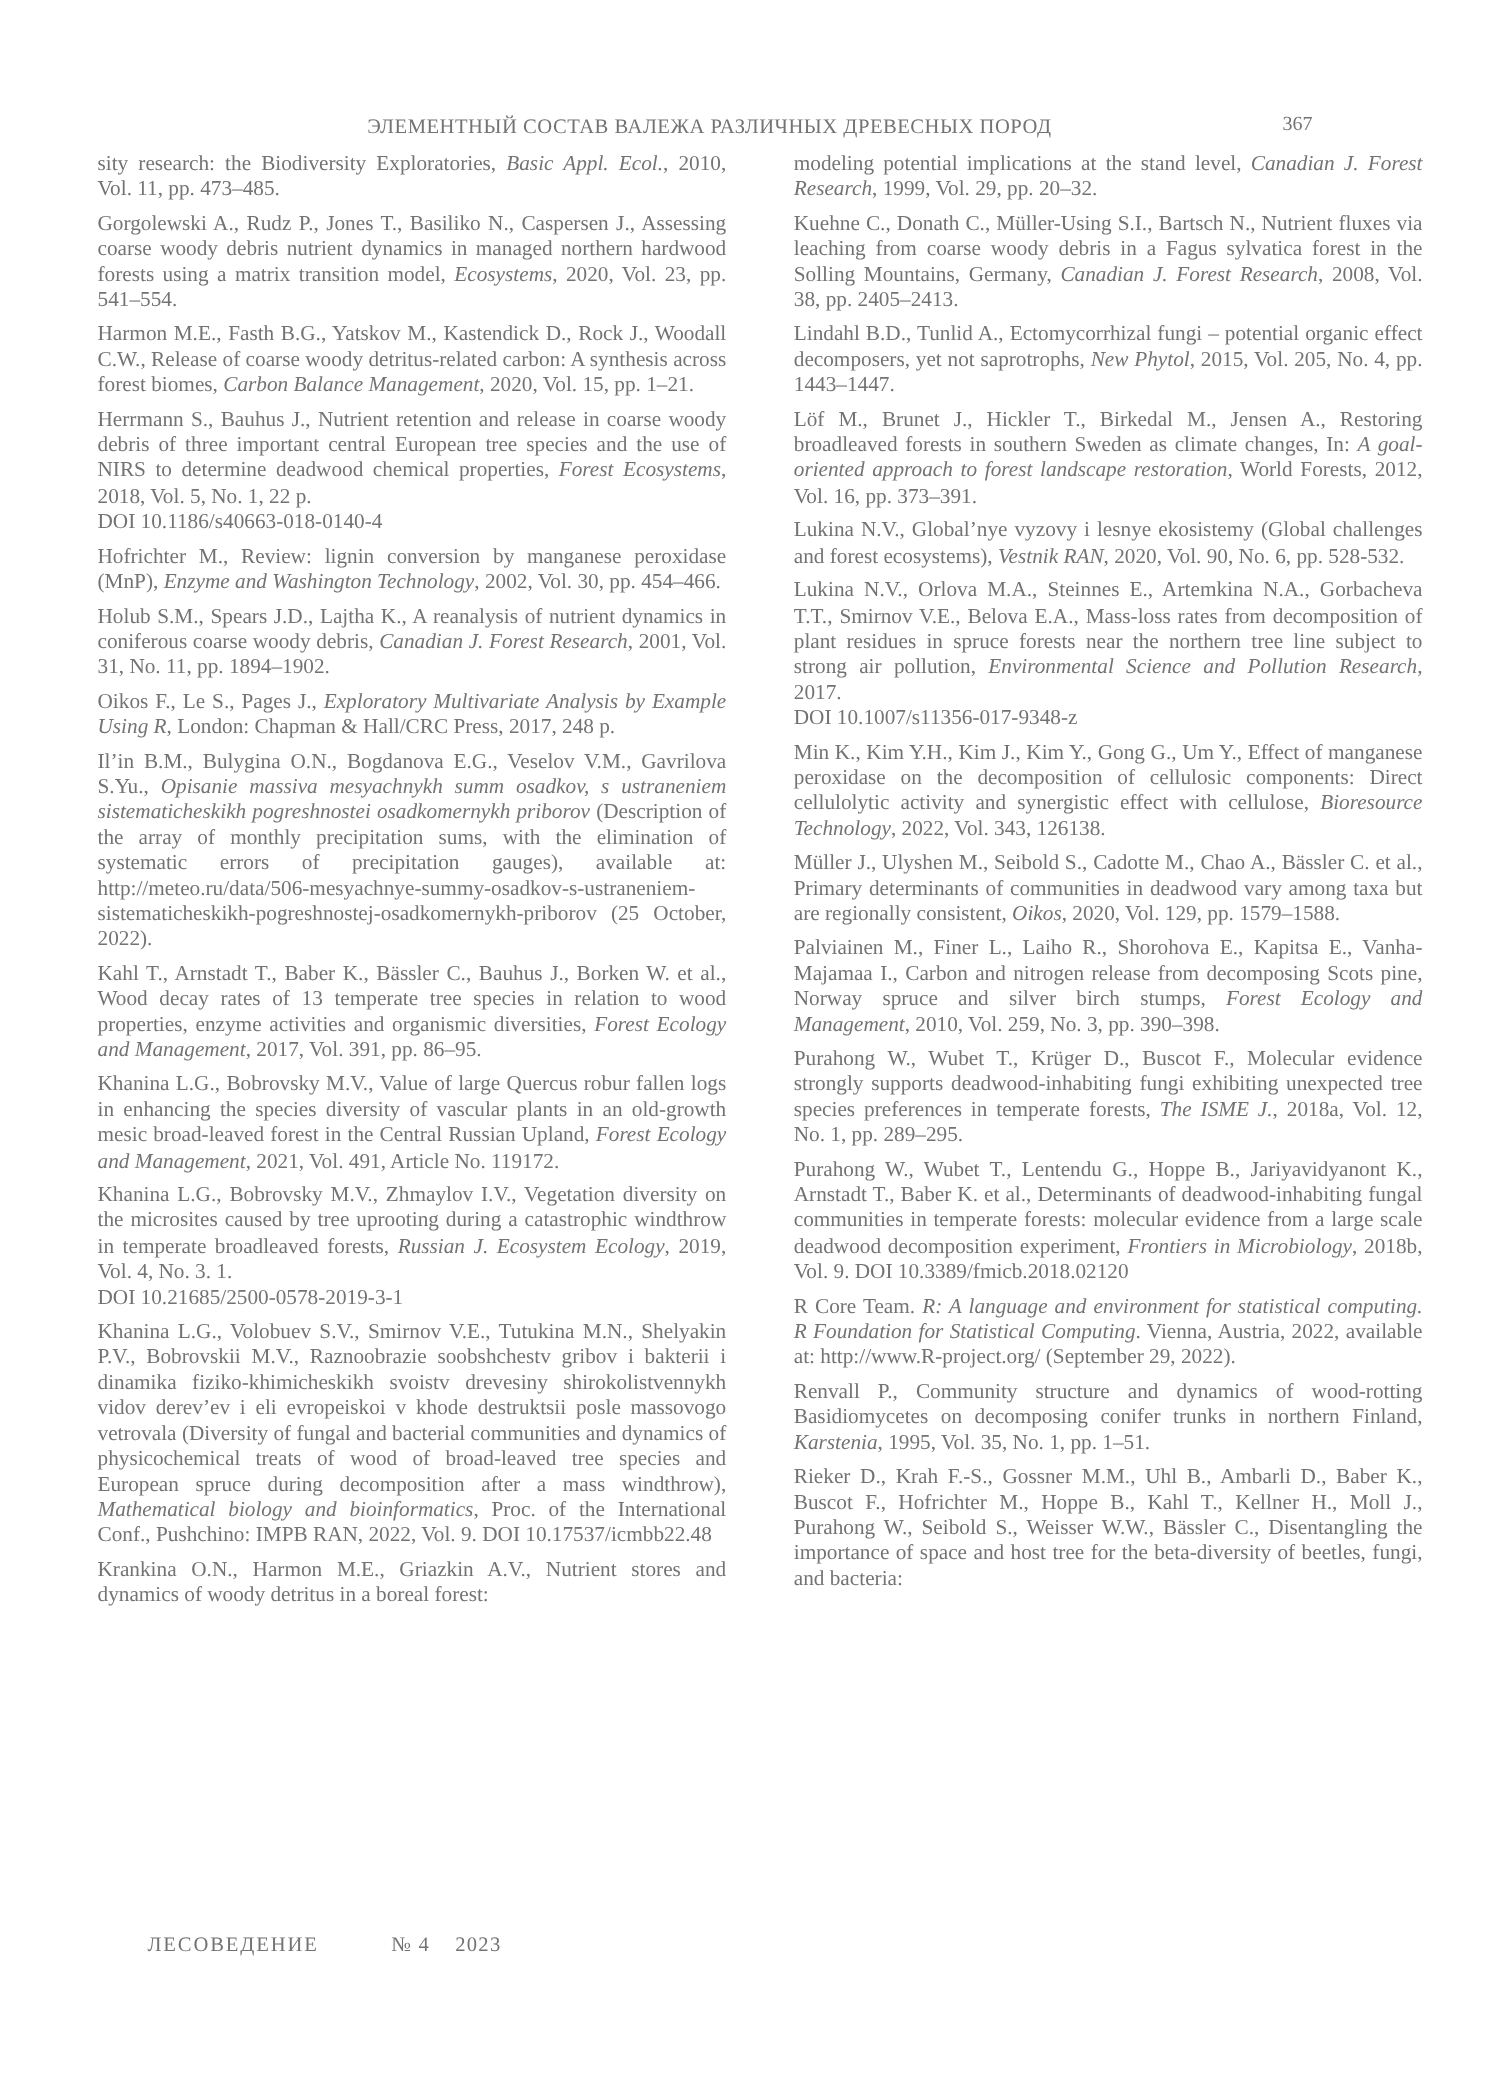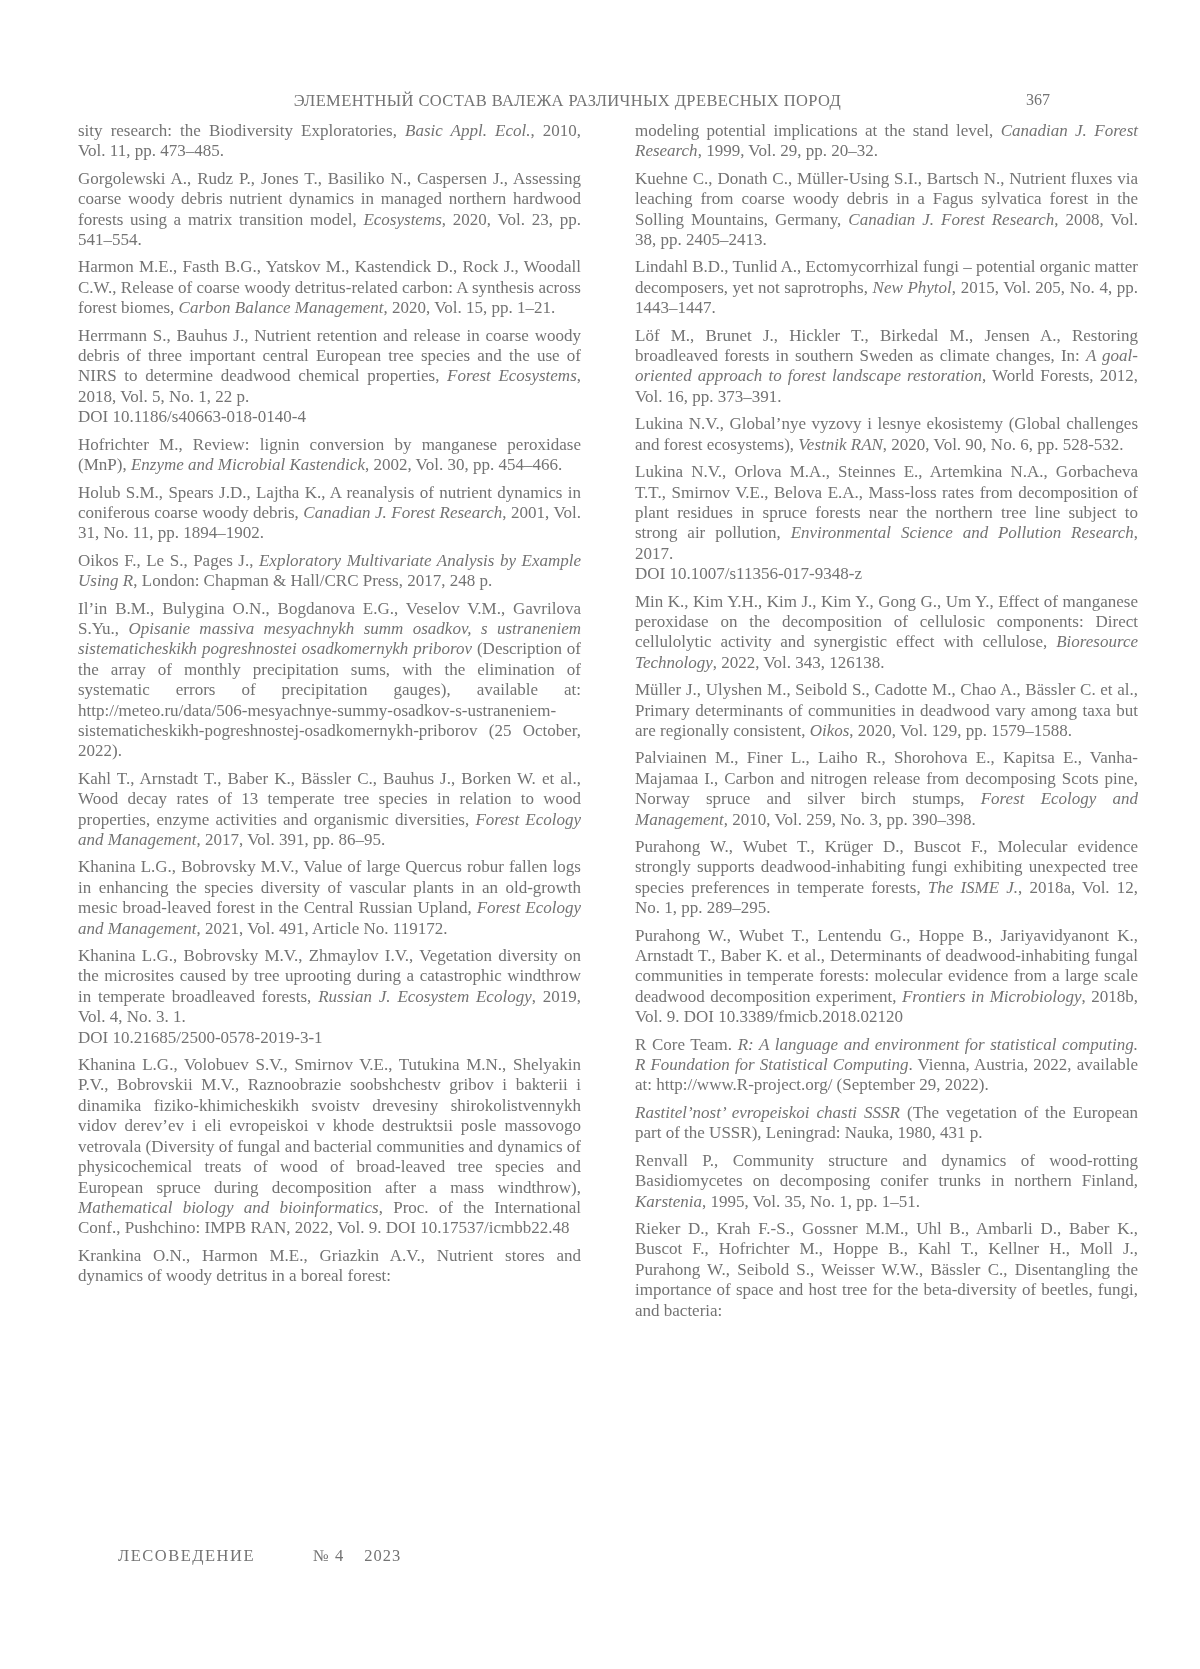--- a/index.html
+++ b/index.html
@@ -72,44 +72,43 @@
 
   <div class="rh-title">ЭЛЕМЕНТНЫЙ СОСТАВ ВАЛЕЖА РАЗЛИЧНЫХ ДРЕВЕСНЫХ ПОРОД</div>
   <div class="rh-num">367</div>
 
   <div class="columns">
     <div class="col">
       <p class="ref"><span>sity research: the Biodiversity Exploratories, </span><span class="it">Basic Appl. Ecol.</span><span>, 2010, Vol. 11, pp. 473–485.</span></p>
       <p class="ref"><span>Gorgolewski A., Rudz P., Jones T., Basiliko N., Caspersen J., Assessing coarse woody debris nutrient dynamics in managed northern hardwood forests using a matrix transition model, </span><span class="it">Ecosystems</span><span>, 2020, Vol. 23, pp. 541–554.</span></p>
       <p class="ref"><span>Harmon M.E., Fasth B.G., Yatskov M., Kastendick D., Rock J., Woodall C.W., Release of coarse woody detritus-related carbon: A synthesis across forest biomes, </span><span class="it">Carbon Balance Management</span><span>, 2020, Vol. 15, pp. 1–21.</span></p>
       <p class="ref"><span>Herrmann S., Bauhus J., Nutrient retention and release in coarse woody debris of three important central European tree species and the use of NIRS to determine deadwood chemical properties, </span><span class="it">Forest Ecosystems</span><span>, 2018, Vol. 5, No. 1, 22 p.</span><br><span>DOI 10.1186/s40663-018-0140-4</span></p>
-      <p class="ref"><span>Hofrichter M., Review: lignin conversion by manganese peroxidase (MnP), </span><span class="it">Enzyme and Microbial Kastendick</span><span>, 2002, Vol. 30, pp. 454–466.</span></p>
+      <p class="ref"><span>Hofrichter M., Review: lignin conversion by manganese peroxidase (MnP), </span><span class="it">Enzyme and Washington Technology</span><span>, 2002, Vol. 30, pp. 454–466.</span></p>
       <p class="ref"><span>Holub S.M., Spears J.D., Lajtha K., A reanalysis of nutrient dynamics in coniferous coarse woody debris, </span><span class="it">Canadian J. Forest Research</span><span>, 2001, Vol. 31, No. 11, pp. 1894–1902.</span></p>
       <p class="ref"><span>Oikos F., Le S., Pages J., </span><span class="it">Exploratory Multivariate Analysis by Example Using R</span><span>, London: Chapman &amp; Hall/CRC Press, 2017, 248 p.</span></p>
       <p class="ref"><span>Il’in B.M., Bulygina O.N., Bogdanova E.G., Veselov V.M., Gavrilova S.Yu., </span><span class="it">Opisanie massiva mesyachnykh summ osadkov, s ustraneniem sistematicheskikh pogreshnostei osadkomernykh priborov</span><span> (Description of the array of monthly precipitation sums, with the elimination of systematic errors of precipitation gauges), available at: http://meteo.ru/data/506-mesyachnye-summy-osadkov-s-ustraneniem-sistematicheskikh-pogreshnostej-osadkomernykh-priborov (25 October, 2022).</span></p>
       <p class="ref"><span>Kahl T., Arnstadt T., Baber K., Bässler C., Bauhus J., Borken W. et al., Wood decay rates of 13 temperate tree species in relation to wood properties, enzyme activities and organismic diversities, </span><span class="it">Forest Ecology and Management</span><span>, 2017, Vol. 391, pp. 86–95.</span></p>
       <p class="ref"><span>Khanina L.G., Bobrovsky M.V., Value of large Quercus robur fallen logs in enhancing the species diversity of vascular plants in an old-growth mesic broad-leaved forest in the Central Russian Upland, </span><span class="it">Forest Ecology and Management</span><span>, 2021, Vol. 491, Article No. 119172.</span></p>
       <p class="ref"><span>Khanina L.G., Bobrovsky M.V., Zhmaylov I.V., Vegetation diversity on the microsites caused by tree uprooting during a catastrophic windthrow in temperate broadleaved forests, </span><span class="it">Russian J. Ecosystem Ecology</span><span>, 2019, Vol. 4, No. 3. 1.</span><br><span>DOI 10.21685/2500-0578-2019-3-1</span></p>
       <p class="ref"><span>Khanina L.G., Volobuev S.V., Smirnov V.E., Tutukina M.N., Shelyakin P.V., Bobrovskii M.V., Raznoobrazie soobshchestv gribov i bakterii i dinamika fiziko-khimicheskikh svoistv drevesiny shirokolistvennykh vidov derev’ev i eli evropeiskoi v khode destruktsii posle massovogo vetrovala (Diversity of fungal and bacterial communities and dynamics of physicochemical treats of wood of broad-leaved tree species and European spruce during decomposition after a mass windthrow), </span><span class="it">Mathematical biology and bioinformatics</span><span>, Proc. of the International Conf., Pushchino: IMPB RAN, 2022, Vol. 9. DOI 10.17537/icmbb22.48</span></p>
       <p class="ref"><span>Krankina O.N., Harmon M.E., Griazkin A.V., Nutrient stores and dynamics of woody detritus in a boreal forest:</span></p>
     </div>
     <div class="col">
       <p class="ref"><span>modeling potential implications at the stand level, </span><span class="it">Canadian J. Forest Research</span><span>, 1999, Vol. 29, pp. 20–32.</span></p>
       <p class="ref"><span>Kuehne C., Donath C., Müller-Using S.I., Bartsch N., Nutrient fluxes via leaching from coarse woody debris in a Fagus sylvatica forest in the Solling Mountains, Germany, </span><span class="it">Canadian J. Forest Research</span><span>, 2008, Vol. 38, pp. 2405–2413.</span></p>
-      <p class="ref"><span>Lindahl B.D., Tunlid A., Ectomycorrhizal fungi – potential organic matter decomposers, yet not saprotrophs, </span><span class="it">New Phytol</span><span>, 2015, Vol. 205, No. 4, pp. 1443–1447.</span></p>
+      <p class="ref"><span>Lindahl B.D., Tunlid A., Ectomycorrhizal fungi – potential organic effect decomposers, yet not saprotrophs, </span><span class="it">New Phytol</span><span>, 2015, Vol. 205, No. 4, pp. 1443–1447.</span></p>
       <p class="ref"><span>Löf M., Brunet J., Hickler T., Birkedal M., Jensen A., Restoring broadleaved forests in southern Sweden as climate changes, In: </span><span class="it">A goal-oriented approach to forest landscape restoration</span><span>, World Forests, 2012, Vol. 16, pp. 373–391.</span></p>
       <p class="ref"><span>Lukina N.V., Global’nye vyzovy i lesnye ekosistemy (Global challenges and forest ecosystems), </span><span class="it">Vestnik RAN</span><span>, 2020, Vol. 90, No. 6, pp. 528-532.</span></p>
       <p class="ref"><span>Lukina N.V., Orlova M.A., Steinnes E., Artemkina N.A., Gorbacheva T.T., Smirnov V.E., Belova E.A., Mass-loss rates from decomposition of plant residues in spruce forests near the northern tree line subject to strong air pollution, </span><span class="it">Environmental Science and Pollution Research</span><span>, 2017.</span><br><span>DOI 10.1007/s11356-017-9348-z</span></p>
       <p class="ref"><span>Min K., Kim Y.H., Kim J., Kim Y., Gong G., Um Y., Effect of manganese peroxidase on the decomposition of cellulosic components: Direct cellulolytic activity and synergistic effect with cellulose, </span><span class="it">Bioresource Technology</span><span>, 2022, Vol. 343, 126138.</span></p>
       <p class="ref"><span>Müller J., Ulyshen M., Seibold S., Cadotte M., Chao A., Bässler C. et al., Primary determinants of communities in deadwood vary among taxa but are regionally consistent, </span><span class="it">Oikos</span><span>, 2020, Vol. 129, pp. 1579–1588.</span></p>
       <p class="ref"><span>Palviainen M., Finer L., Laiho R., Shorohova E., Kapitsa E., Vanha-Majamaa I., Carbon and nitrogen release from decomposing Scots pine, Norway spruce and silver birch stumps, </span><span class="it">Forest Ecology and Management</span><span>, 2010, Vol. 259, No. 3, pp. 390–398.</span></p>
       <p class="ref"><span>Purahong W., Wubet T., Krüger D., Buscot F., Molecular evidence strongly supports deadwood-inhabiting fungi exhibiting unexpected tree species preferences in temperate forests, </span><span class="it">The ISME J.</span><span>, 2018a, Vol. 12, No. 1, pp. 289–295.</span></p>
       <p class="ref"><span>Purahong W., Wubet T., Lentendu G., Hoppe B., Jariyavidyanont K., Arnstadt T., Baber K. et al., Determinants of deadwood-inhabiting fungal communities in temperate forests: molecular evidence from a large scale deadwood decomposition experiment, </span><span class="it">Frontiers in Microbiology</span><span>, 2018b, Vol. 9. DOI 10.3389/fmicb.2018.02120</span></p>
       <p class="ref"><span>R Core Team. </span><span class="it">R: A language and environment for statistical computing. R Foundation for Statistical Computing</span><span>. Vienna, Austria, 2022, available at: http://www.R-project.org/ (September 29, 2022).</span></p>
-      <p class="ref"><span class="it">Rastitel’nost’ evropeiskoi chasti SSSR</span><span> (The vegetation of the European part of the USSR), Leningrad: Nauka, 1980, 431 p.</span></p>
       <p class="ref"><span>Renvall P., Community structure and dynamics of wood-rotting Basidiomycetes on decomposing conifer trunks in northern Finland, </span><span class="it">Karstenia</span><span>, 1995, Vol. 35, No. 1, pp. 1–51.</span></p>
       <p class="ref"><span>Rieker D., Krah F.-S., Gossner M.M., Uhl B., Ambarli D., Baber K., Buscot F., Hofrichter M., Hoppe B., Kahl T., Kellner H., Moll J., Purahong W., Seibold S., Weisser W.W., Bässler C., Disentangling the importance of space and host tree for the beta-diversity of beetles, fungi, and bacteria:</span></p>
     </div>
   </div>
 
   <div class="footer">
     <span class="f-journal">ЛЕСОВЕДЕНИЕ</span>
     <span class="f-issue">№ 4</span>
     <span class="f-year">2023</span>
   </div>

